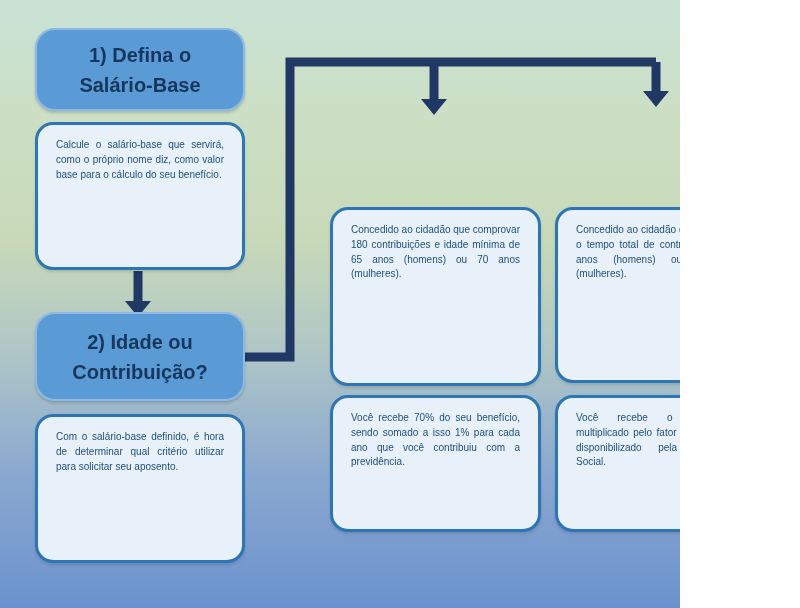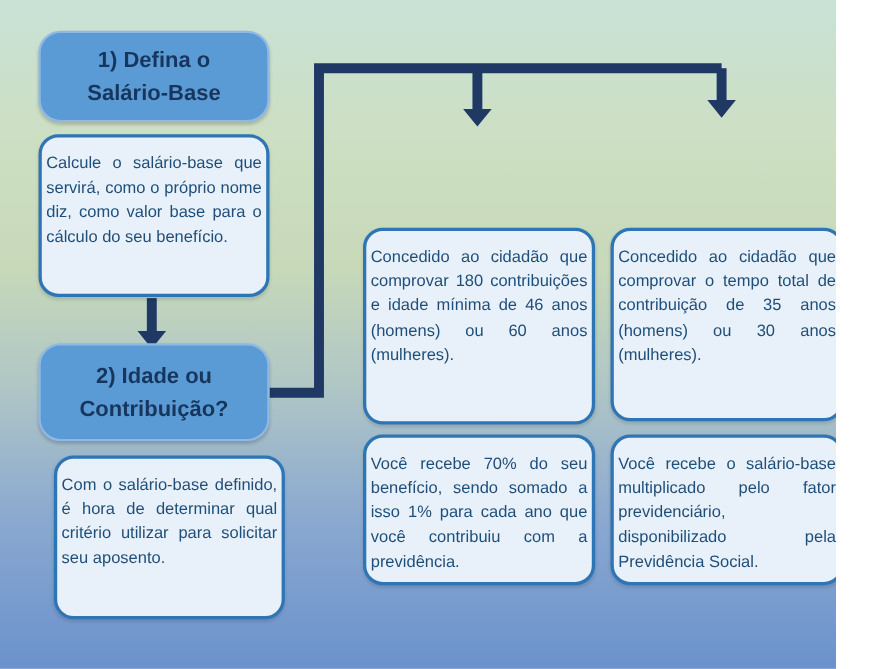--- a/index.html
+++ b/index.html
@@ -1,19 +1,19 @@
 <!DOCTYPE html>
 <html><head>
 <meta charset="utf-8">
 <style>
   html,body{margin:0;padding:0;}
   body{font-family:"Liberation Sans", sans-serif;}
   .canvas{
     position:relative;
-    width:760px;height:608px;
+    width:680px;height:608px;
     overflow:hidden;
     background:linear-gradient(180deg,
       #c9e2d6 0%, #cddfc2 22%, #c7d9b9 40%,
       #afc6c6 58%, #8aa8d0 78%, #6b92cd 100%);
   }
   .arrow-layer{position:absolute;left:0;top:0;width:800px;height:608px;}
   .box{position:absolute;box-sizing:border-box;}
   .hdr{
     background:#5b9bd5;
     border:2px solid #8fb9e4;
@@ -39,23 +39,23 @@
     text-align:center;
     box-shadow:0 2px 3px rgba(0,0,0,0.15);
     text-shadow:0 1px 1px rgba(31,56,100,0.25);
     padding:4px 12px;
   }
   .card{
     background:#e8f1f9;
     border:3px solid #2e75b6;
     border-radius:18px;
     color:#1f4e79;
-    font-size:15px;
+    font-size:10px;
     line-height:1.48;
-    padding:13px 4px;
+    padding:13px 18px;
     text-align:justify;
     box-shadow:0 2px 3px rgba(0,0,0,0.12);
   }
 </style>
 </head>
 <body>
 
 <div class="canvas">
 
   <svg class="arrow-layer" width="800" height="608" viewBox="0 0 800 608" aria-hidden="true">
@@ -77,27 +77,27 @@
   </div>
 
   <div class="box card" style="left:35px;top:122px;width:210px;height:148px">
     <span>Calcule o salário-base que servirá, como o próprio nome diz, como valor base para o cálculo do seu benefício.</span>
   </div>
 
   <div class="box hdr" style="left:35px;top:312px;width:210px;height:89px">
     <span>2) Idade ou Contribuição?</span>
   </div>
 
-  <div class="box card" style="left:49px;top:414px;width:210px;height:149px">
+  <div class="box card" style="left:35px;top:414px;width:210px;height:149px">
     <span>Com o salário-base definido, é hora de determinar qual critério utilizar para solicitar seu aposento.</span>
   </div>
 
 
   <div class="box card" style="left:330px;top:207px;width:211px;height:179px">
-    <span>Concedido ao cidadão que comprovar 180 contribuições e idade mínima de 46 anos (homens) ou 60 anos (mulheres).</span>
+    <span>Concedido ao cidadão que comprovar 180 contribuições e idade mínima de 65 anos (homens) ou 70 anos (mulheres).</span>
   </div>
 
   <div class="box card" style="left:330px;top:395px;width:211px;height:137px">
     <span>Você recebe 70% do seu benefício, sendo somado a isso 1% para cada ano que você contribuiu com a previdência.</span>
   </div>
 
 
   <div class="box card" style="left:555px;top:207px;width:212px;height:176px">
     <span>Concedido ao cidadão que comprovar o tempo total de contribuição de 35 anos (homens) ou 30 anos (mulheres).</span>
   </div>

